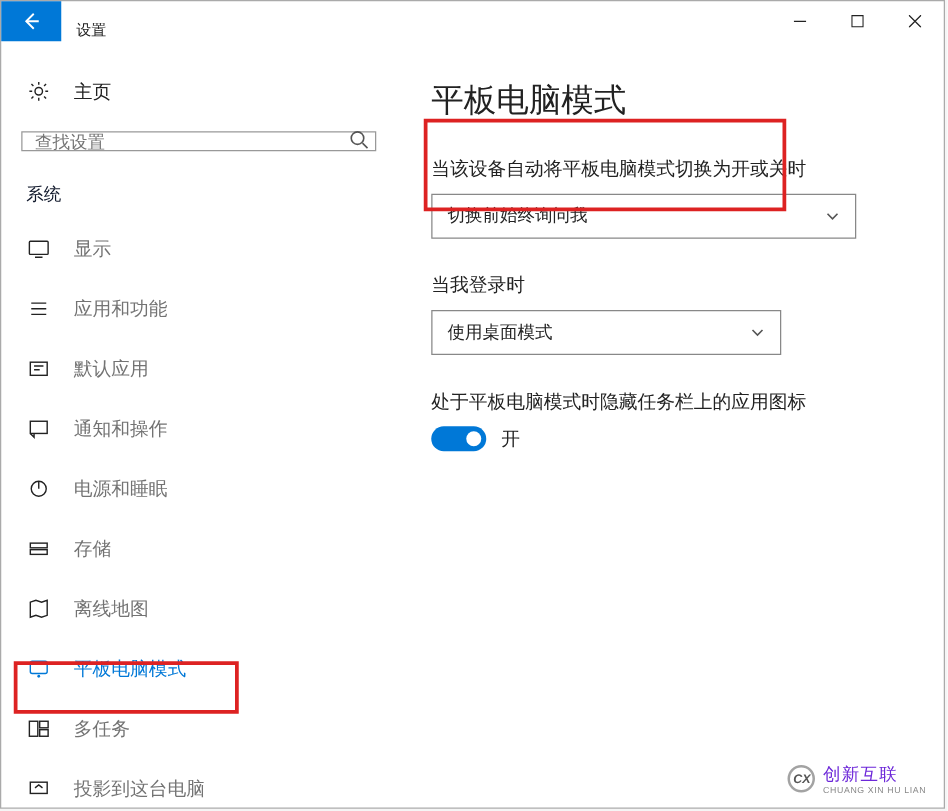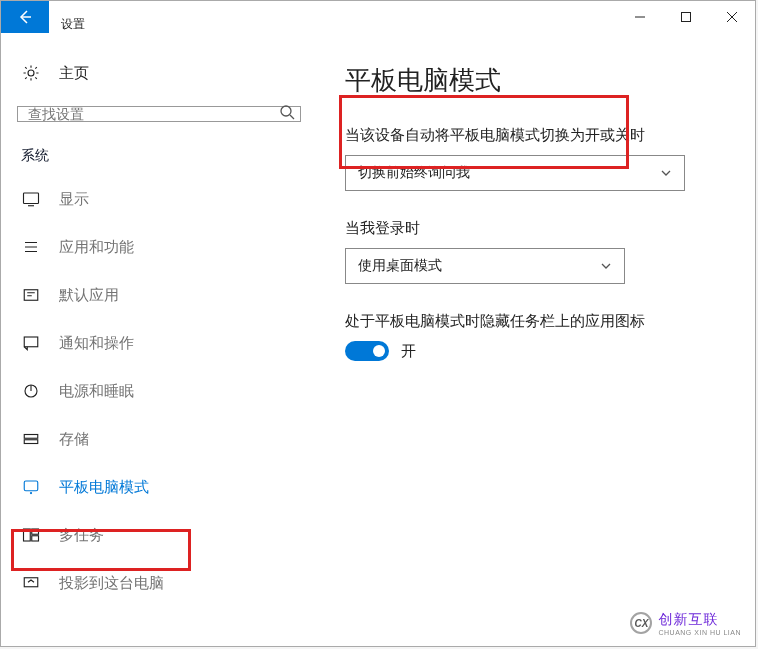--- a/index.html
+++ b/index.html
@@ -152,20 +152,28 @@
         </div>
         <div class="nav-item">
           <span class="icon-wrap">
               <svg width="18" height="18" viewBox="0 0 24 24">
                 <rect x="3" y="6" width="18" height="5" stroke="#222" stroke-width="1.5" fill="none"></rect>
                 <rect x="3" y="13" width="18" height="5" stroke="#222" stroke-width="1.5" fill="none"></rect>
               </svg>
             </span>
           <span class="label">存储</span>
         </div>
+        <div class="nav-item">
+          <span class="icon-wrap">
+              <svg width="18" height="18" viewBox="0 0 24 24">
+                <path d="M3 5l6-2 6 2 6-2v16l-6 2-6-2-6 2V5z" stroke="#222" stroke-width="1.5" fill="none"></path>
+              </svg>
+            </span>
+          <span class="label">离线地图</span>
+        </div>
         <div class="nav-item active">
           <span class="icon-wrap">
               <svg width="18" height="18" viewBox="0 0 24 24">
                 <rect x="3" y="4" width="18" height="13" rx="2" stroke="#0078d7" stroke-width="1.5" fill="none"></rect>
                 <circle cx="12" cy="20" r="1.5" fill="#0078d7"></circle>
               </svg>
             </span>
           <span class="label">平板电脑模式</span>
         </div>
         <div class="nav-item">

